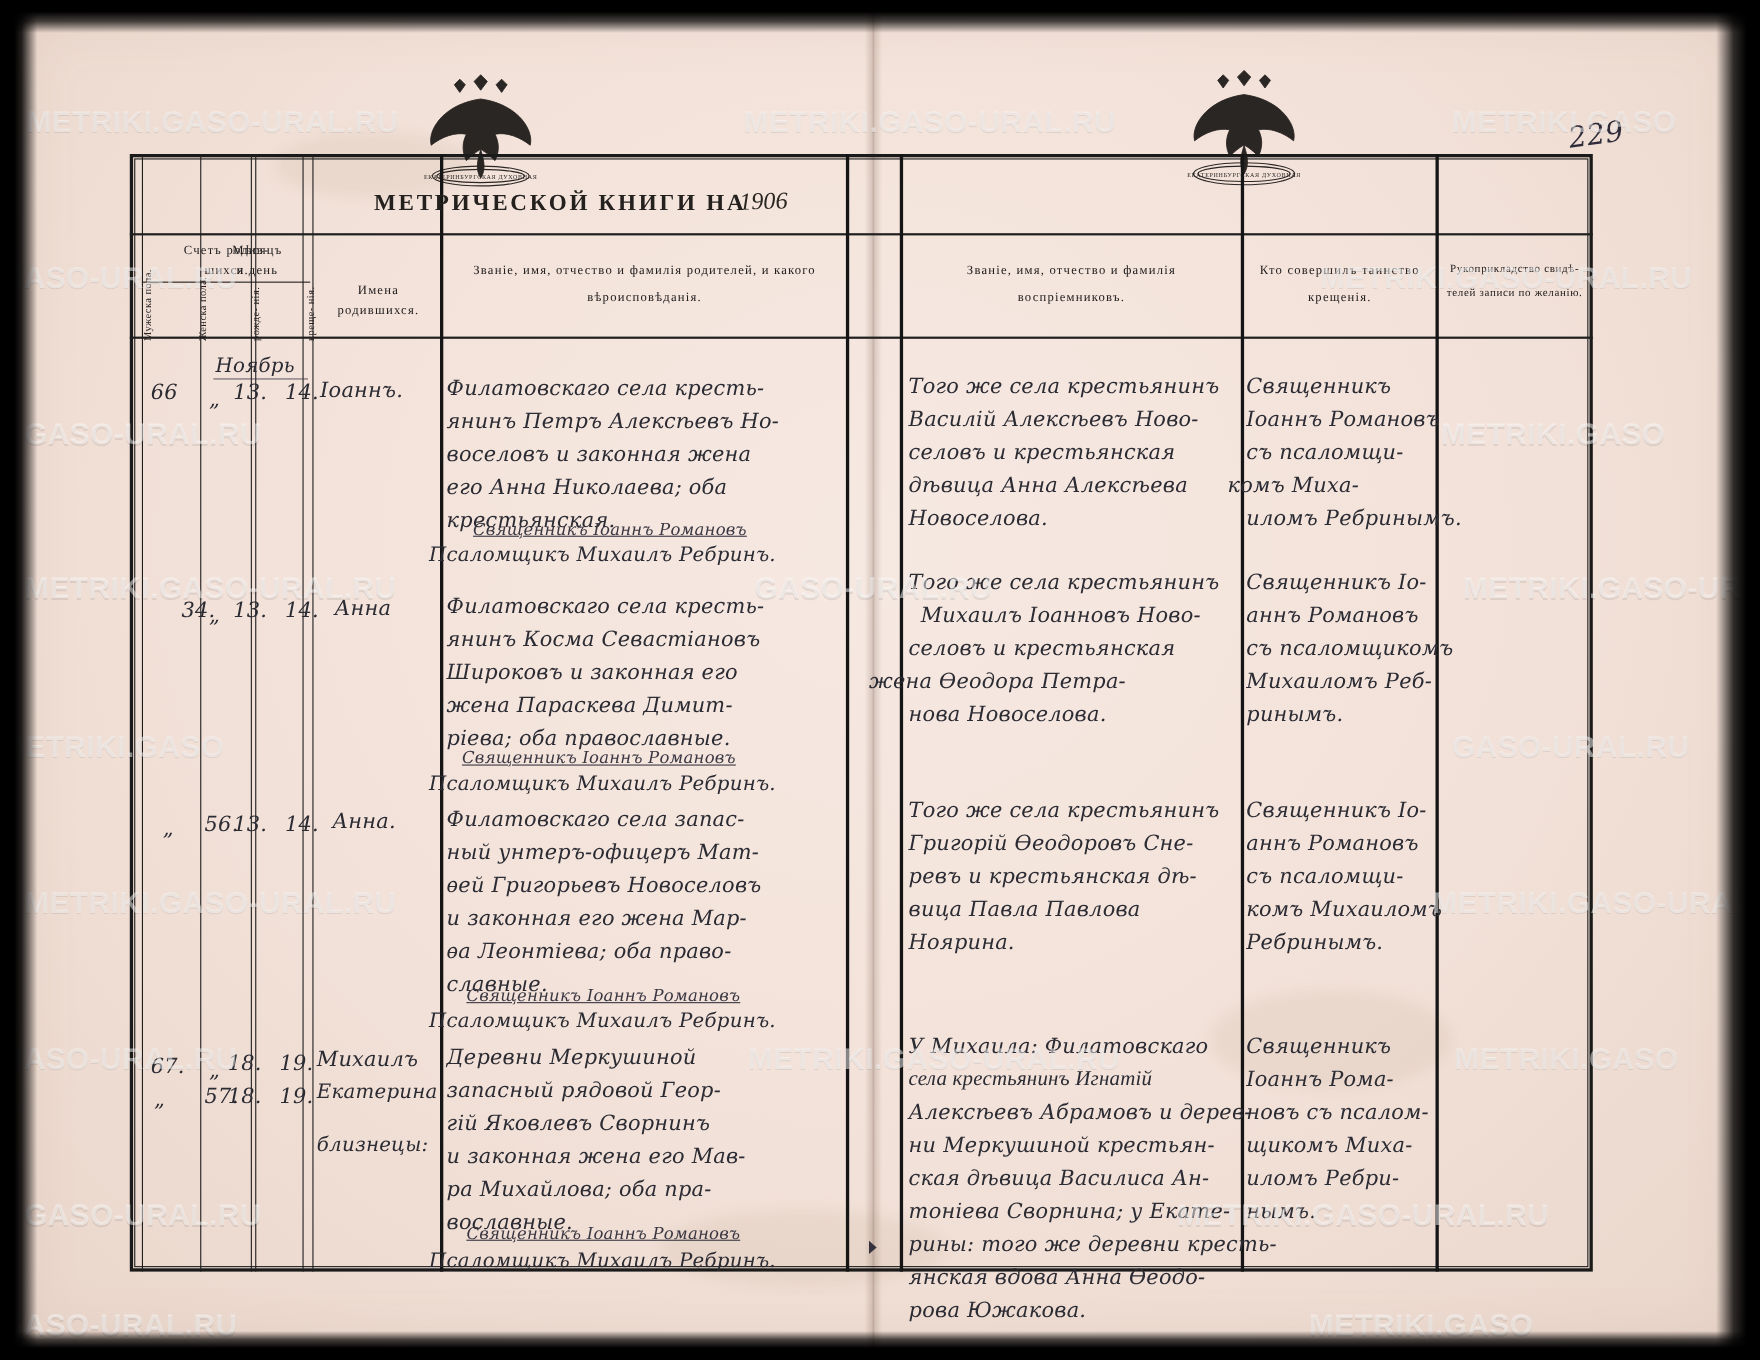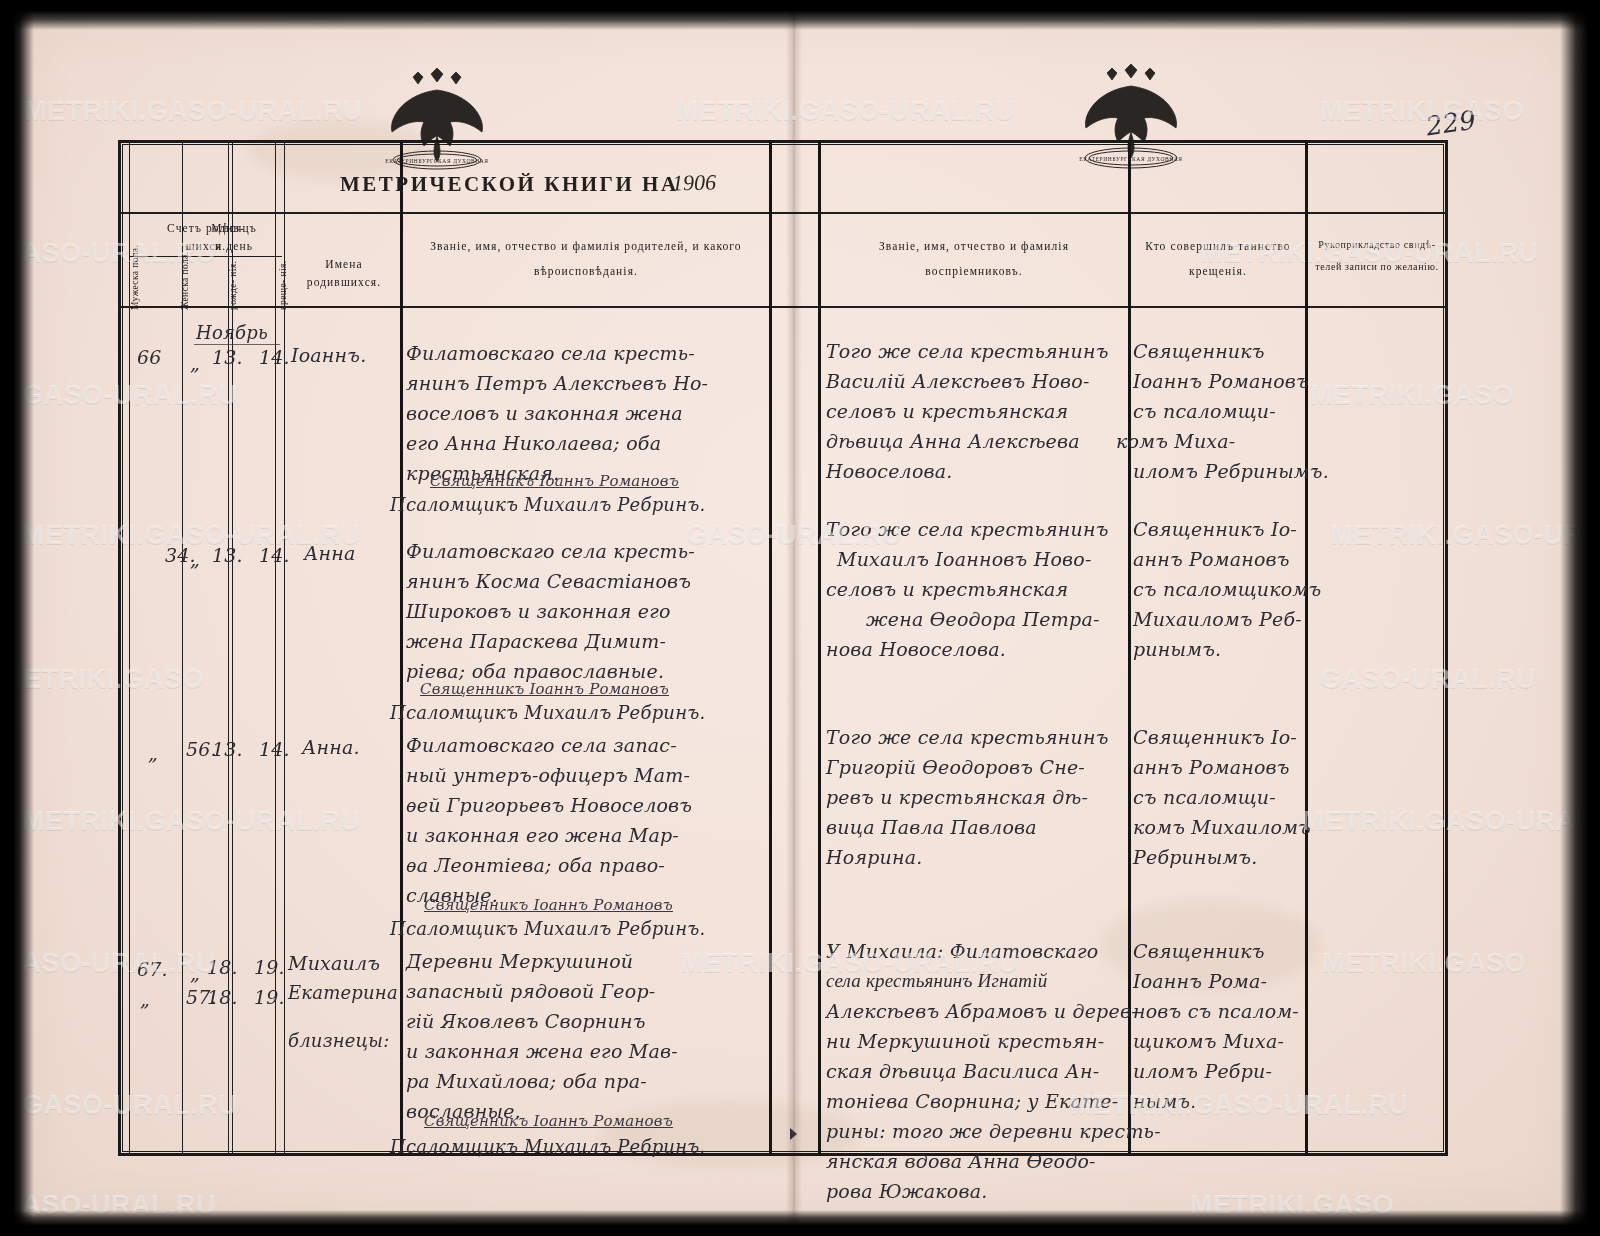--- a/index.html
+++ b/index.html
@@ -337,21 +337,21 @@
   <div class="hw" style="left:406px;top:570px;">янинъ Косма Севастіановъ</div>
   <div class="hw" style="left:406px;top:600px;">Широковъ и законная его</div>
   <div class="hw" style="left:406px;top:630px;">жена Параскева Димит-</div>
   <div class="hw" style="left:406px;top:660px;">ріева; оба православные.</div>
   <div class="hw sign" style="left:420px;top:680px;">Священникъ Іоаннъ Романовъ</div>
   <div class="hw clerk" style="left:390px;top:702px;">Псаломщикъ Михаилъ Ребринъ.</div>
 
   <div class="hw" style="left:826px;top:518px;">Того же села крестьянинъ</div>
   <div class="hw" style="left:826px;top:548px;margin-left:11px;">Михаилъ Іоанновъ Ново-</div>
   <div class="hw" style="left:826px;top:578px;">селовъ и крестьянская</div>
-  <div class="hw" style="left:866px;top:608px;">жена Ѳеодора Петра-</div>
+  <div class="hw" style="left:790px;top:608px;">жена Ѳеодора Петра-</div>
   <div class="hw" style="left:826px;top:638px;">нова Новоселова.</div>
 
   <div class="hw" style="left:1133px;top:518px;">Священникъ Іо-</div>
   <div class="hw" style="left:1133px;top:548px;">аннъ Романовъ</div>
   <div class="hw" style="left:1133px;top:578px;">съ псаломщикомъ</div>
   <div class="hw" style="left:1133px;top:608px;">Михаиломъ Реб-</div>
   <div class="hw" style="left:1133px;top:638px;">ринымъ.</div>
 
   <div class="hw num" style="left:148px;top:742px;">„</div>
   <div class="hw num" style="left:186px;top:738px;">56.</div>

